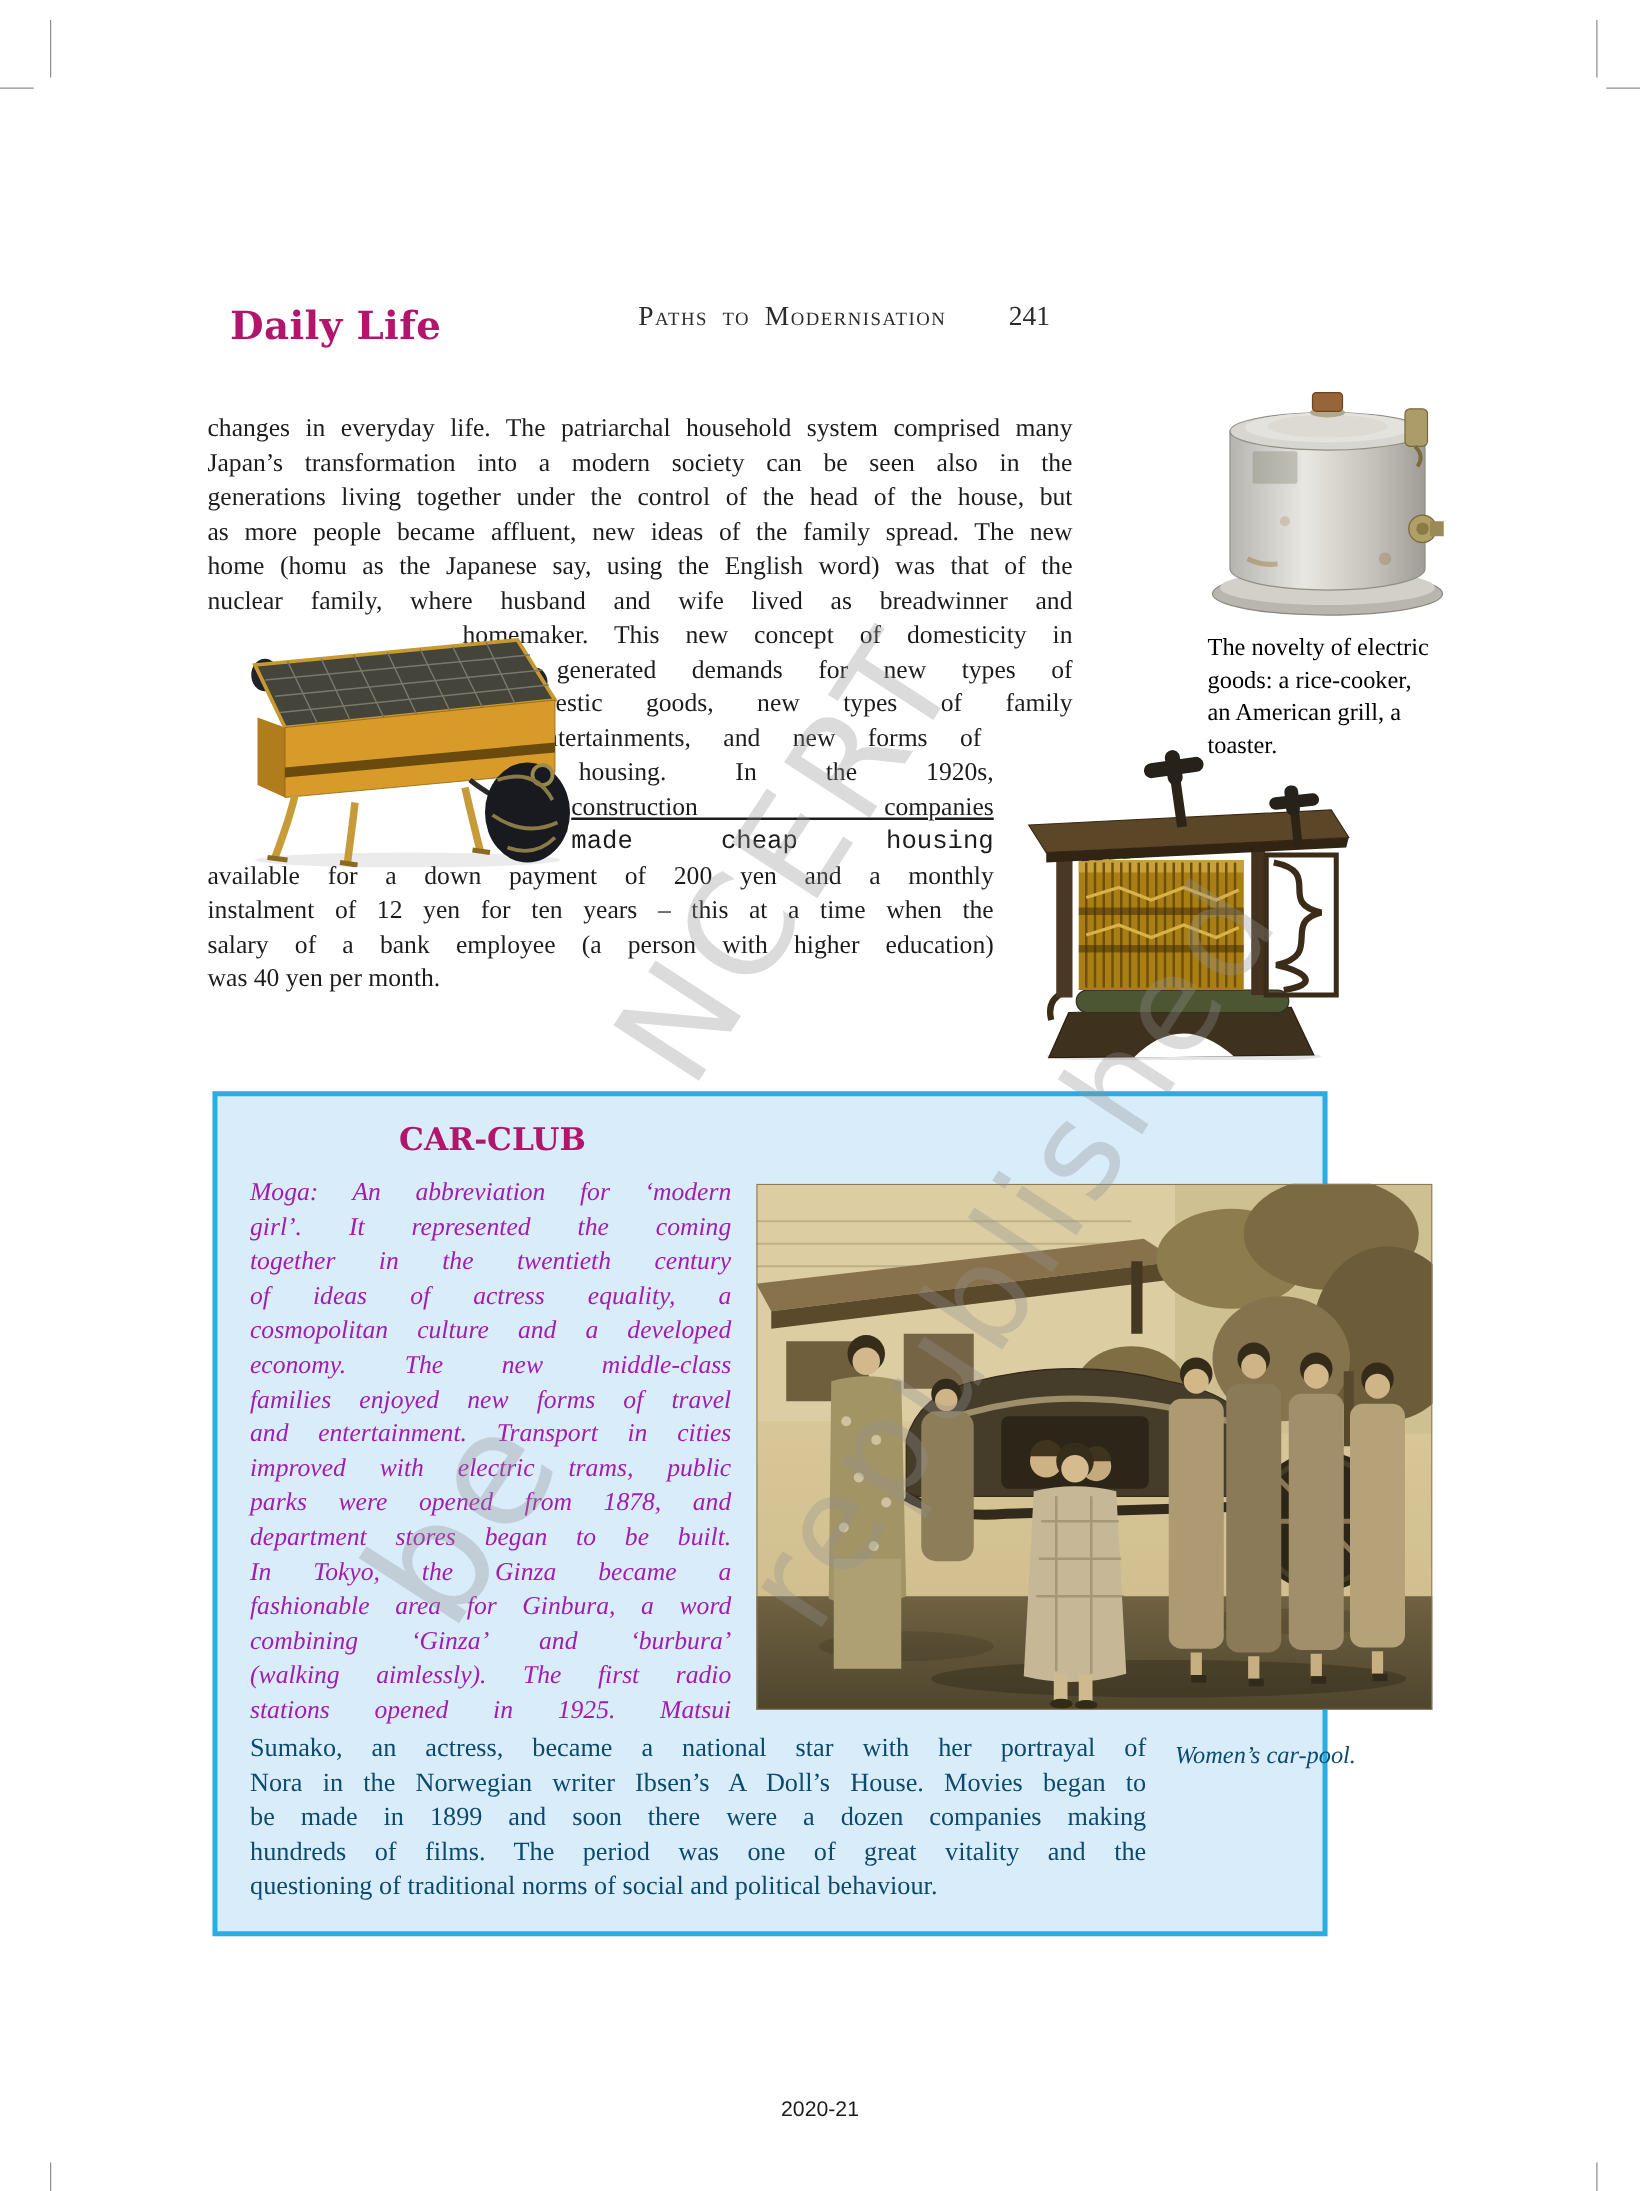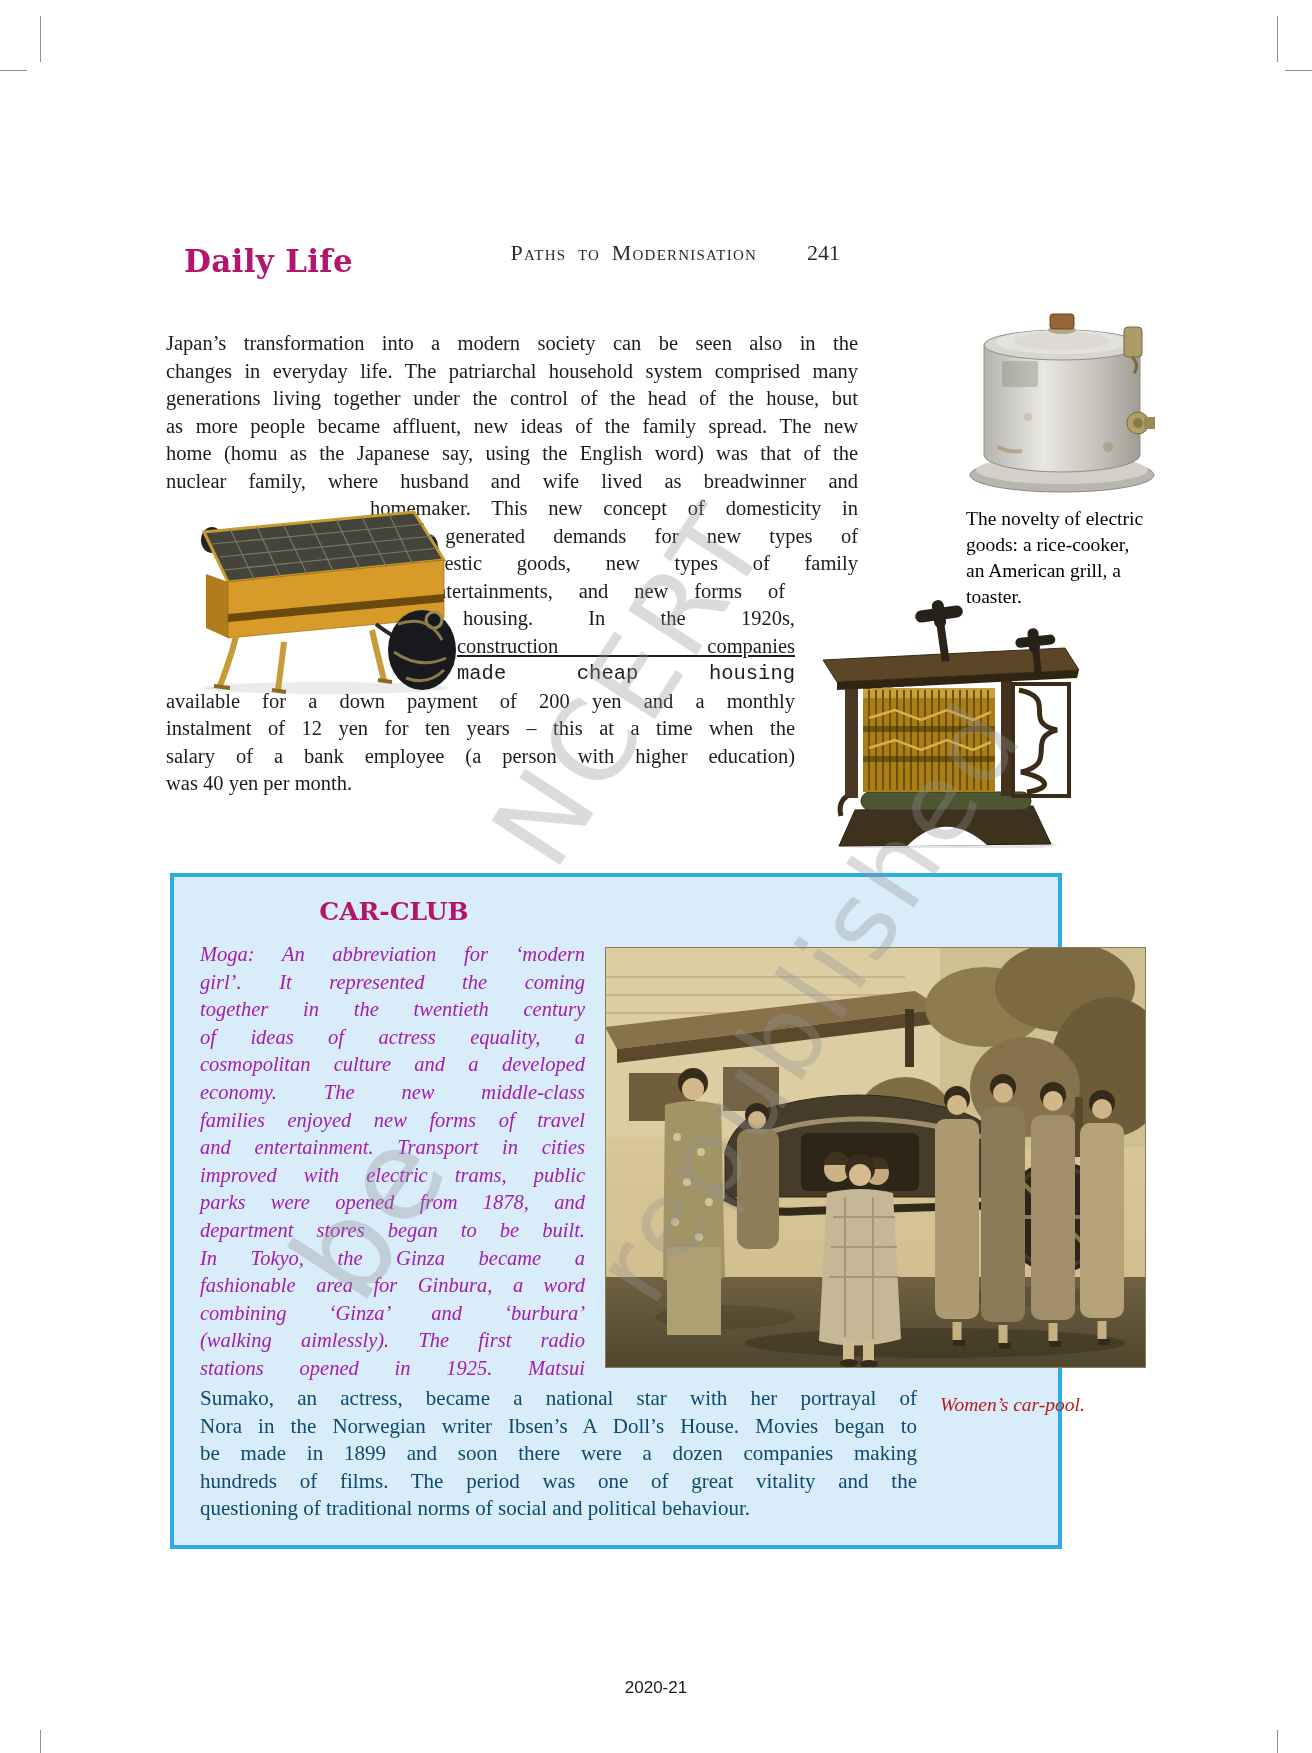--- a/index.html
+++ b/index.html
@@ -41,21 +41,21 @@
       font-family:"DejaVu Serif",serif;font-weight:bold;font-size:25px;color:#b2156b;}
   #club-col-lines{position:absolute;left:26px;top:64px;width:385px;font-style:italic;
       font-size:20.5px;line-height:27.6px;color:#a21caf;}
   #club-col-lines>div{height:27.6px;text-align:justify;text-align-last:justify;white-space:nowrap;}
   #club-full-lines{position:absolute;left:26px;top:508px;width:717px;
       font-size:21px;line-height:27.6px;color:#0c4a6e;}
   #club-full-lines>div{height:27.6px;text-align:justify;text-align-last:justify;white-space:nowrap;}
   #club-full-lines>div:nth-child(5){text-align-last:left;}
   #club-photo{position:absolute;left:431px;top:70px;width:541px;height:421px;}
   #club-caption{position:absolute;left:766px;top:517px;width:200px;font-style:italic;
-      font-size:19.5px;color:#b91c1c;}
+      font-size:19.5px;color:#0c4a6e;}
   
   .wm{position:absolute;font-family:"DejaVu Sans",sans-serif;font-weight:500;
       color:rgba(145,145,145,0.33);pointer-events:none;z-index:6;letter-spacing:6px;}
   #wm-1{left:430px;top:620px;font-size:112px;transform:rotate(-57deg);}
   #wm-2{left:465px;top:940px;font-size:106px;transform:rotate(-57deg);}
   #wm-3{left:286px;top:1140px;font-size:126px;transform:rotate(-57deg);}
   
   #footer{position:absolute;left:0;top:1678px;width:1312px;text-align:center;
       font-family:"Liberation Sans",sans-serif;font-size:17px;color:#1b1b1b;}
 </style>
@@ -72,22 +72,22 @@
   <div class="mark" style="left:1277px;top:1730px;width:1px;height:23px;"></div>
 
   <div id="running-head">
     <span class="head-title">Paths to Modernisation</span>
     <span>241</span>
   </div>
 
   <div id="daily-life-heading">Daily Life</div>
 
   <div id="main-lines">
+      <div>changes in everyday life. The patriarchal household system comprised many</div>
       <div>Japan’s transformation into a modern society can be seen also in the</div>
-      <div>changes in everyday life. The patriarchal household system comprised many</div>
       <div>generations living together under the control of the head of the house, but</div>
       <div>as more people became affluent, new ideas of the family spread. The new</div>
       <div>home (homu as the Japanese say, using the English word) was that of the</div>
       <div>nuclear family, where husband and wife lived as breadwinner and</div>
       <div>homemaker. This new concept of domesticity in</div>
       <div>turn generated demands for new types of</div>
       <div>domestic goods, new types of family</div>
       <div>entertainments, and new forms of</div>
       <div>housing. In the 1920s,</div>
       <div>construction companies</div>

